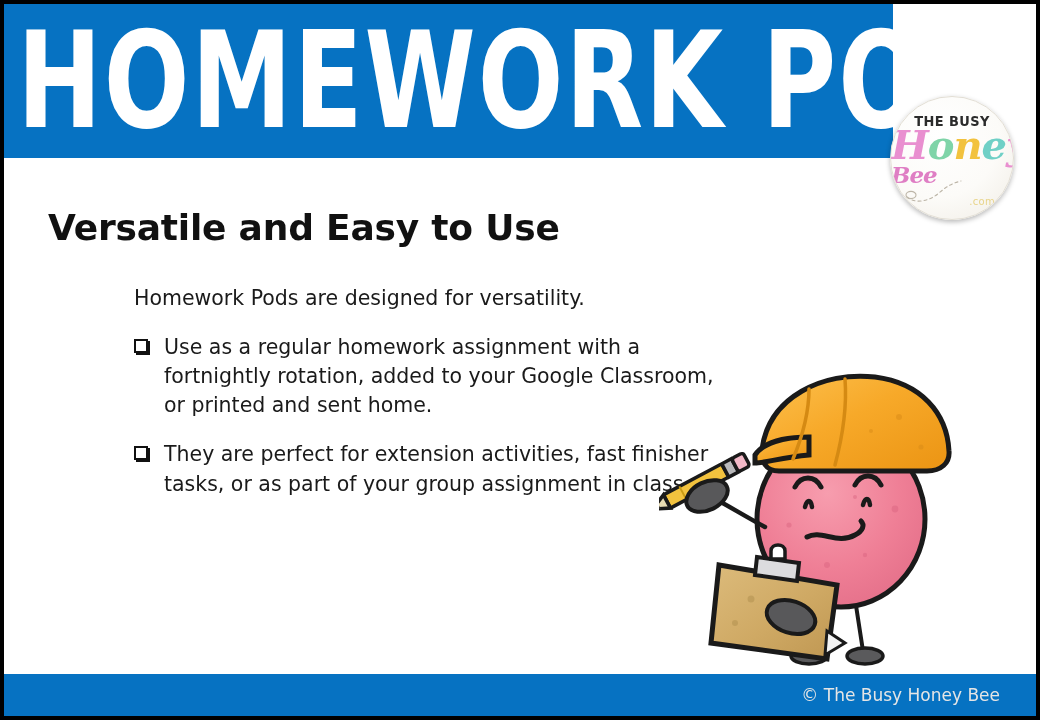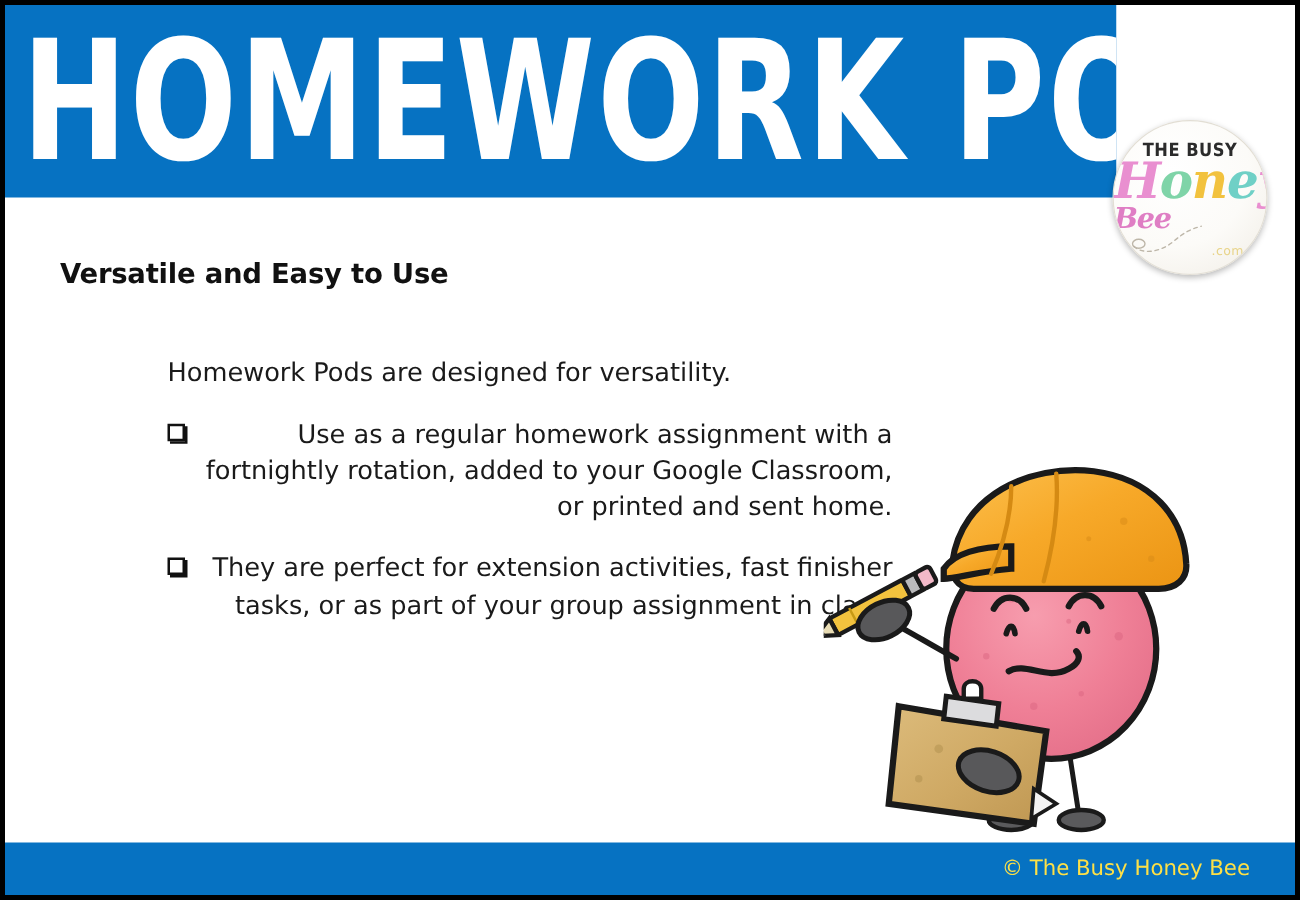--- a/index.html
+++ b/index.html
@@ -136,21 +136,21 @@
     letter-spacing: 0.3px;
   }
 
   
   .content-heading {
     position: absolute;
     left: 44px;
     top: 203px;
     font-family: "DejaVu Sans", sans-serif;
     font-weight: bold;
-    font-size: 22px;
+    font-size: 36px;
     color: #111111;
     letter-spacing: -0.2px;
     white-space: nowrap;
   }
 
   .body-block {
     position: absolute;
     left: 110px;
     top: 280px;
     width: 580px;
@@ -173,21 +173,21 @@
     position: absolute;
     left: 0;
     top: 6px;
     width: 14px;
     height: 14px;
     border: 2.5px solid #111111;
     background: #ffffff;
     box-shadow: 2px 2px 0 0 #111111;
     box-sizing: border-box;
   }
-  .bullet-text { display: block; text-align: right; }
+  .bullet-text { display: block; }
   .para-last { margin-bottom: 0; }
 
   
   .character {
     position: absolute;
     left: 655px;
     top: 355px;
     width: 320px;
     height: 315px;
   }
@@ -199,21 +199,21 @@
     bottom: 0;
     width: 1032px;
     height: 42px;
     background: #0672c2;
   }
   .footer-credit {
     position: absolute;
     right: 36px;
     top: 50%;
     transform: translateY(-50%);
-    color: #fde047;
+    color: #e5e5e5;
     font-family: "DejaVu Sans", sans-serif;
     font-size: 17px;
     white-space: nowrap;
     text-align: center;
   }
 </style>
 </head>
 <body>
 
 <div class="slide">

